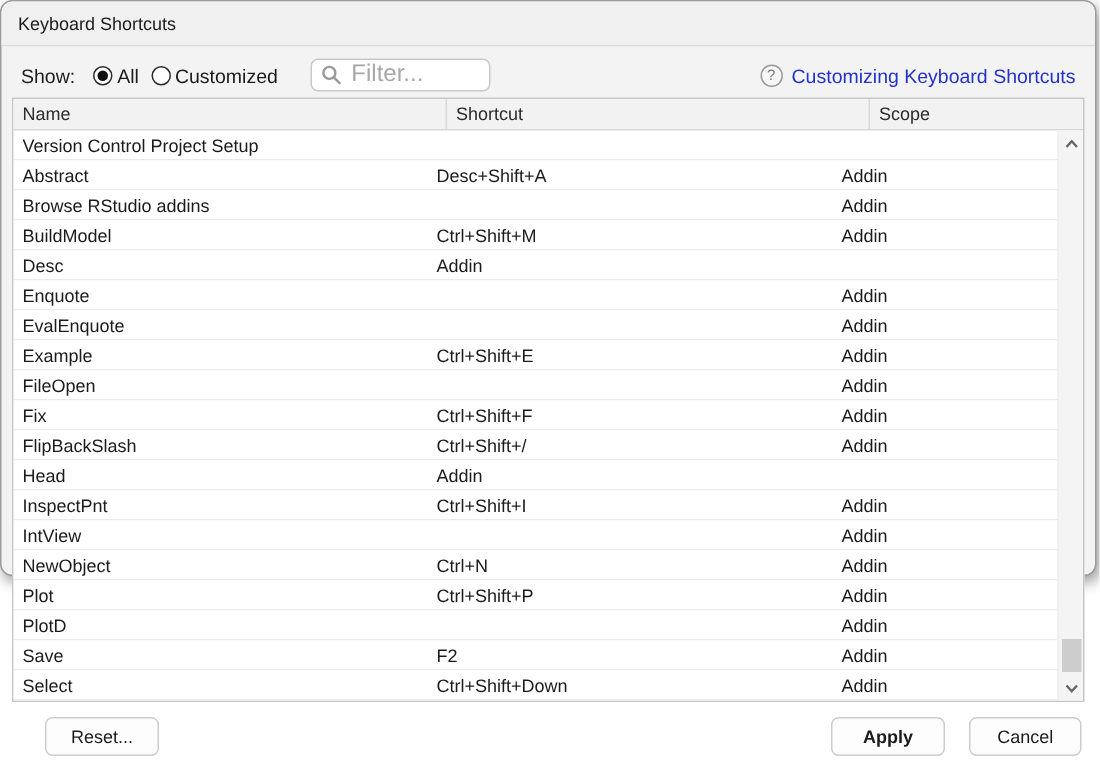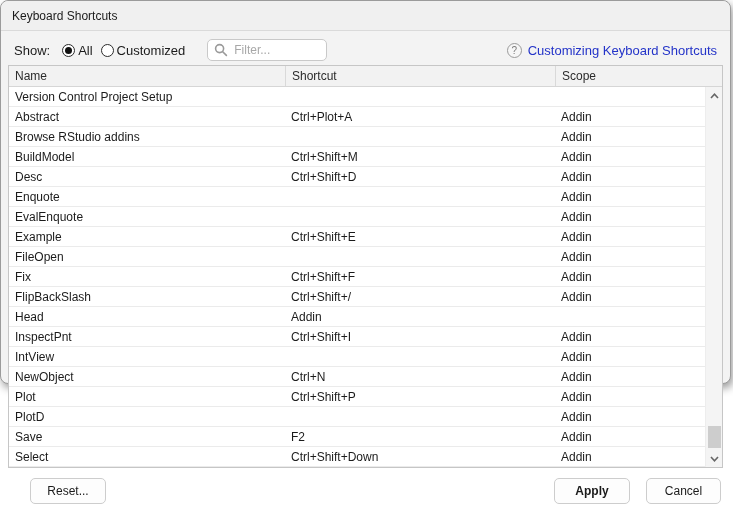--- a/index.html
+++ b/index.html
@@ -21,35 +21,35 @@
   .toolbar{position:absolute;left:0;top:36px;right:0;height:26px;
            display:flex;align-items:center;padding:0 13px;font-size:13px;color:#1b1b1b;}
   .show-label{margin-right:12px;}
   .radio{display:flex;align-items:center;margin-right:8px;cursor:default;}
   .radio-circle{width:13px;height:13px;border:1px solid #2b2b2b;border-radius:50%;
                 display:inline-block;position:relative;margin-right:3px;background:#fff;}
   .radio-circle.checked::after{content:"";position:absolute;left:2px;top:2px;
                 width:7px;height:7px;border-radius:50%;background:#111;}
   .filter-wrap{margin-left:14px;position:relative;}
   .filter-input{width:120px;height:22px;border:1px solid #c9c9c9;border-radius:5px;
-                padding:0 6px 0 26px;font-size:12px;color:#333;background:#fff;outline:none;
+                padding:0 6px 0 26px;font-size:16px;color:#333;background:#fff;outline:none;
                 font-family:"Liberation Sans","DejaVu Sans",sans-serif;}
   .filter-input::placeholder{color:#a8a8a8;}
   .search-icon{position:absolute;left:7px;top:4px;}
   .toolbar-spacer{flex:1;}
   .help-circle{width:15px;height:15px;border:1px solid #9a9a9a;border-radius:50%;
                color:#7a7a7a;font-size:10px;display:flex;align-items:center;
                justify-content:center;margin-right:6px;background:#f6f6f6;}
   .help-link{color:#2333c8;font-size:13px;text-decoration:none;cursor:pointer;}
 
   
   .table{position:absolute;left:7px;top:64px;width:715px;height:403px;
          background:#fff;border:1px solid #c6c6c6;font-size:12px;color:#1b1b1b;}
   .thead{display:flex;height:21px;background:#f2f2f2;border-bottom:1px solid #d6d6d6;
-         align-items:flex-start;}
+         align-items:flex-start;gap:12px;}
   .th{padding-left:6px;height:100%;display:flex;align-items:center;color:#2b2b2b;}
   .th.c2,.th.c3{border-left:1px solid #d9d9d9;}
   .c1{width:276px;}
   .c2{width:270px;}
   .c3{flex:1;}
   .tbody{position:absolute;left:0;top:21px;right:0;bottom:0;overflow:hidden;}
   .tr{display:flex;height:20px;border-bottom:1px solid #ebebeb;align-items:center;
       background:#fff;cursor:default;}
   .td{padding-left:6px;white-space:nowrap;overflow:hidden;}
   .td.c3{padding-right:20px;}
@@ -115,36 +115,35 @@
       <div class="th c3">Scope</div>
     </div>
 
     <div class="tbody" id="tbody">
         <div class="tr">
     <div class="td c1">Version Control Project Setup</div>
     <div class="td c2"></div>
   </div>
         <div class="tr">
     <div class="td c1">Abstract</div>
-    <div class="td c2">Ctrl+Plot+A</div>
+    <div class="td c2">Desc+Shift+A</div>
     <div class="td c3">Addin</div>
   </div>
         <div class="tr">
     <div class="td c1">Browse RStudio addins</div>
     <div class="td c2"></div>
     <div class="td c3">Addin</div>
   </div>
         <div class="tr">
     <div class="td c1">BuildModel</div>
     <div class="td c2">Ctrl+Shift+M</div>
     <div class="td c3">Addin</div>
   </div>
         <div class="tr">
     <div class="td c1">Desc</div>
-    <div class="td c2">Ctrl+Shift+D</div>
     <div class="td c3">Addin</div>
   </div>
         <div class="tr">
     <div class="td c1">Enquote</div>
     <div class="td c2"></div>
     <div class="td c3">Addin</div>
   </div>
         <div class="tr">
     <div class="td c1">EvalEnquote</div>
     <div class="td c2"></div>

